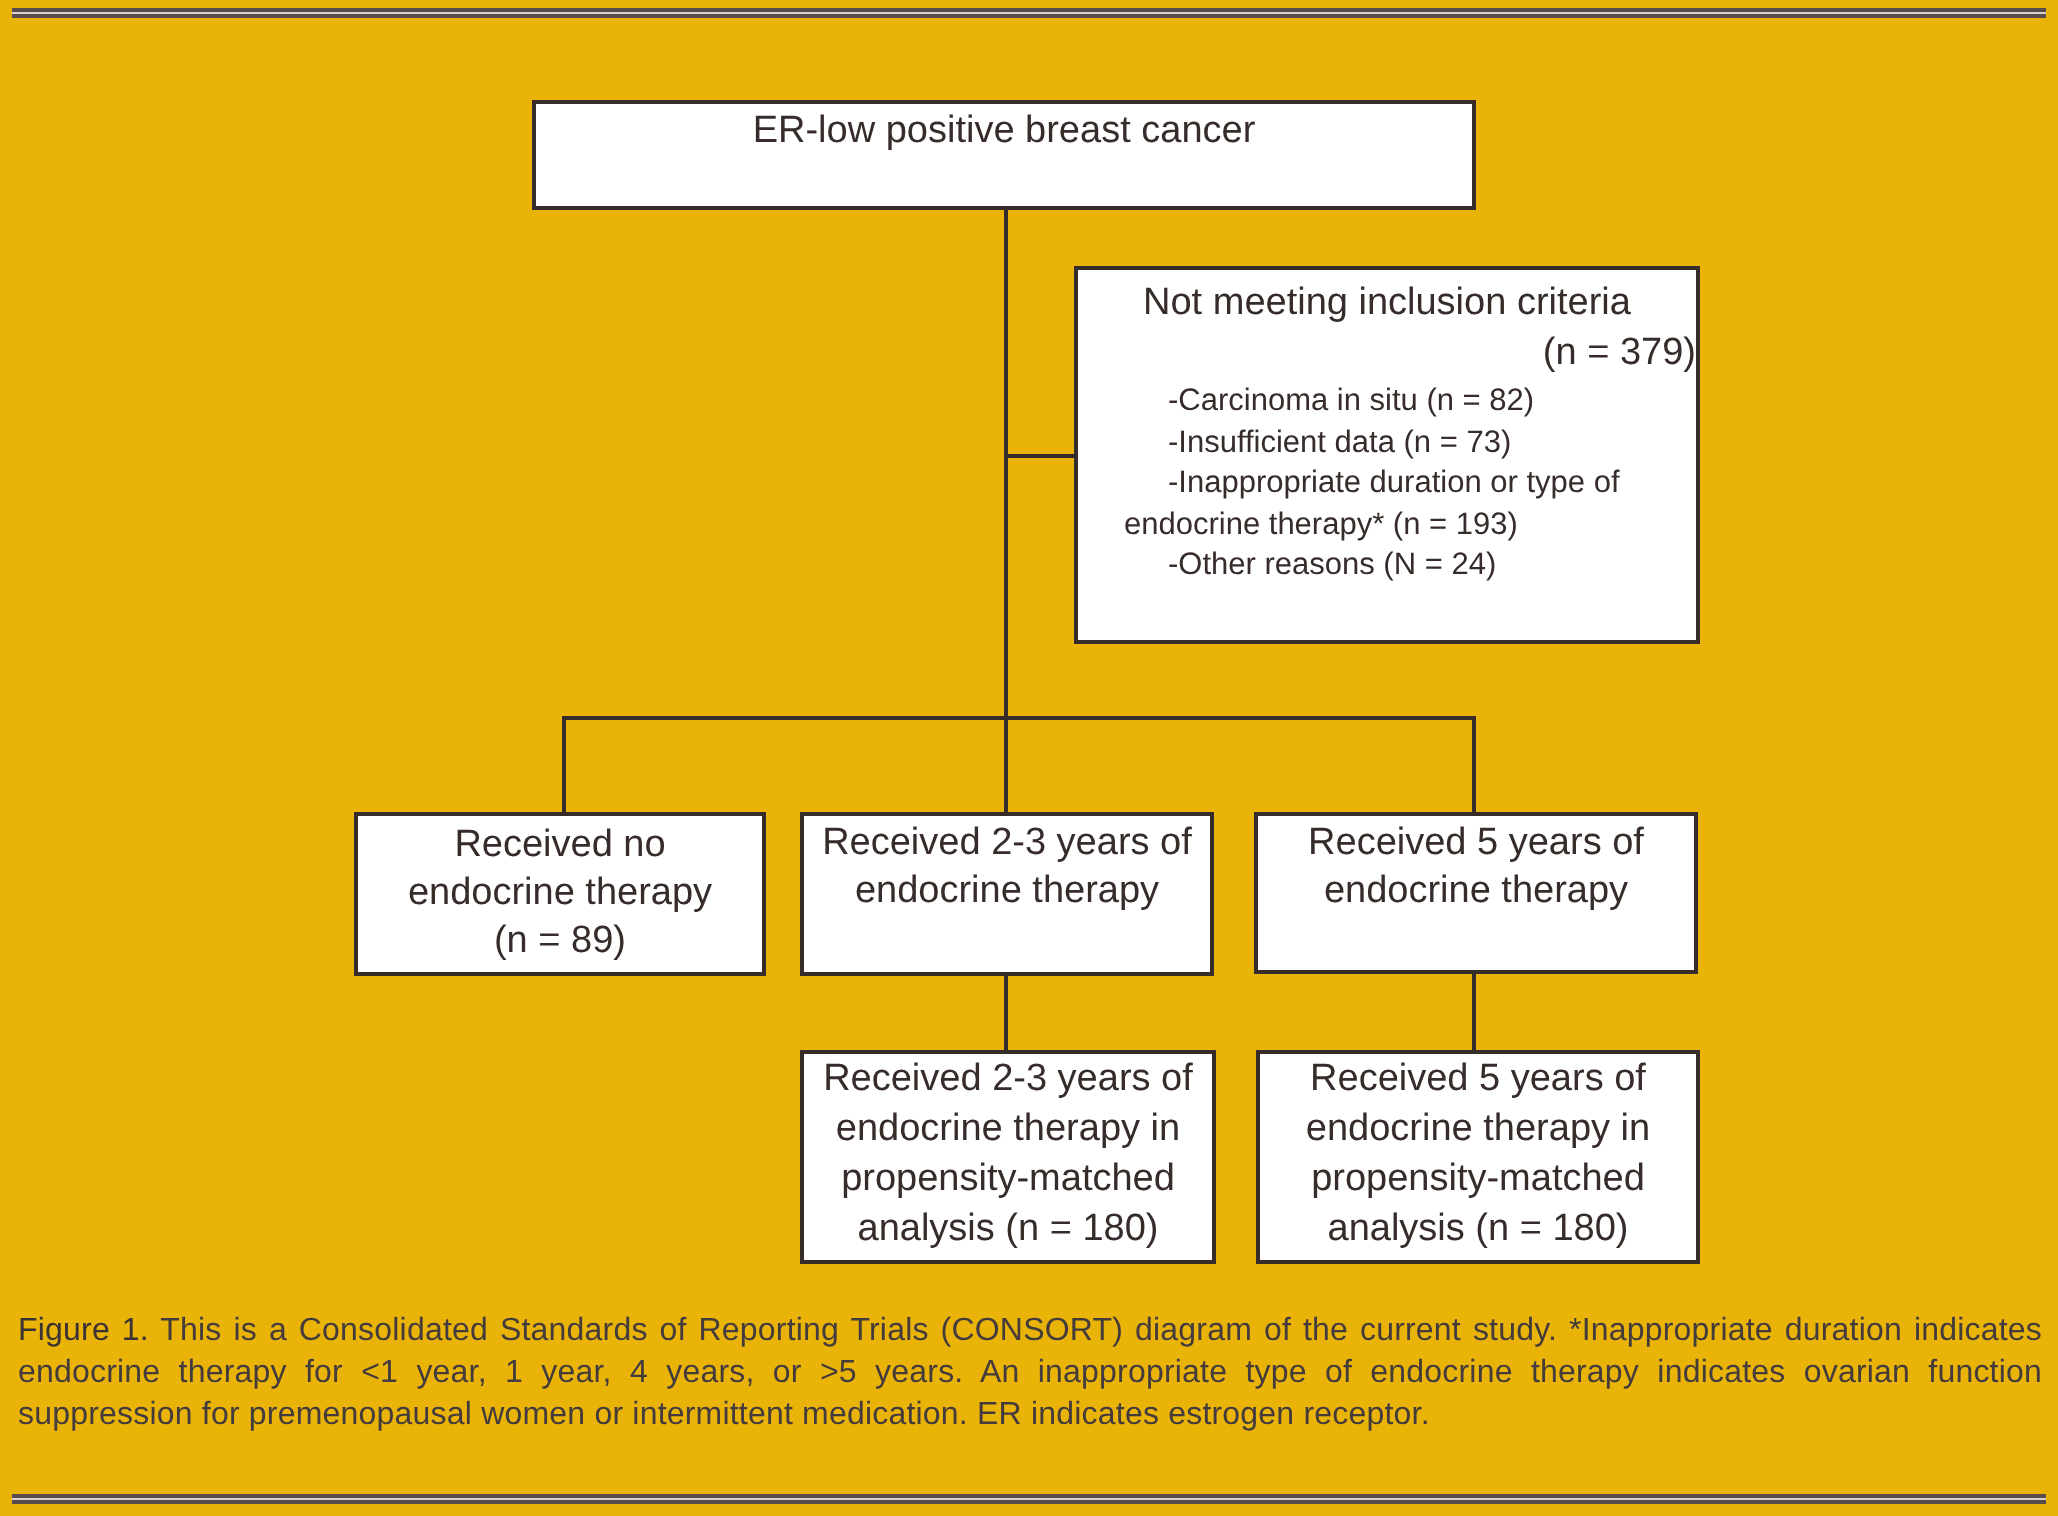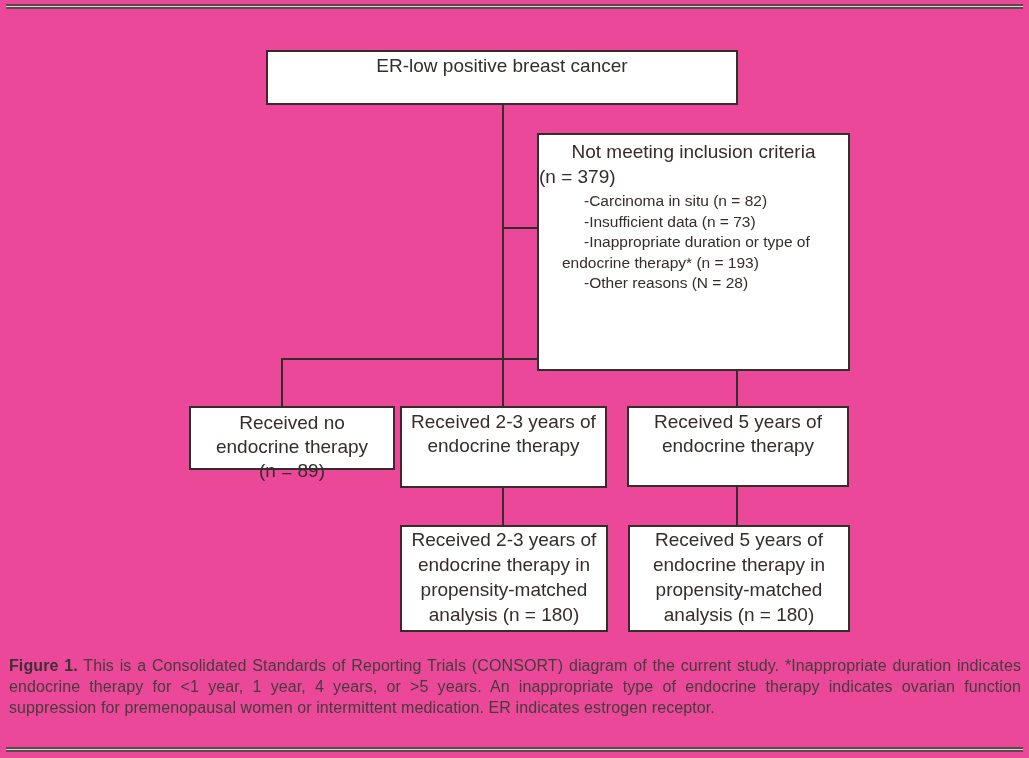--- a/index.html
+++ b/index.html
@@ -1,20 +1,20 @@
 <!DOCTYPE html>
 <html><head>
 <meta charset="utf-8">
 <style>
   html, body { margin: 0; padding: 0; background: #ffffff; }
   #page {
     position: relative;
     width: 1029px;
     height: 758px;
-    background: #ec4899;
+    background: #eab308;
     font-family: "Liberation Sans", sans-serif;
     color: #362c2a;
     overflow: hidden;
   }
   .rule {
     position: absolute;
     left: 6px;
     width: 1017px;
     height: 5px;
     background: linear-gradient(to bottom, #584c4d 0 2px, #d8d2d2 2px 3px, #584c4d 3px 5px);
@@ -27,35 +27,35 @@
     text-align: center;
     font-size: 19px;
     line-height: 24px;
   }
   .fc-box .ln { display: block; }
   .conn {
     position: absolute;
     background: #362c2a;
   }
   .excl-title { font-size: 19px; line-height: 25px; text-align: center; padding-top: 4px; }
-  .excl-sub   { font-size: 19px; line-height: 25px; text-align: left; }
+  .excl-sub   { font-size: 19px; line-height: 25px; text-align: right; }
   .excl-items { text-align: left; font-size: 15.5px; line-height: 20.5px; padding: 2px 10px 0 8px; }
   .excl-items .item { text-indent: 22px; margin-left: 15px; }
   .caption {
     position: absolute;
     left: 9px;
     top: 655px;
     width: 1012px;
     font-size: 16px;
     line-height: 21px;
     color: #443c3c;
     text-align: justify;
     letter-spacing: 0.1px;
   }
-  .caption .fig-label { font-weight: bold; color: #3a3233; }
+  .caption .fig-label { font-weight: normal; color: #3a3233; }
   .arm-mid { padding-top: 2px; }
 </style>
 </head>
 <body>
 
 <div id="page">
 
   <div class="rule" style="top:4px;"></div>
   <div class="rule" style="top:747px;"></div>
 
@@ -64,32 +64,32 @@
   <div class="conn" style="left:281px; top:358px; width:457px; height:2px;"></div>
   <div class="conn" style="left:281px; top:358px; width:2px; height:48px;"></div>
   <div class="conn" style="left:736px; top:358px; width:2px; height:48px;"></div>
   <div class="conn" style="left:502px; top:488px; width:2px; height:37px;"></div>
   <div class="conn" style="left:736px; top:487px; width:2px; height:38px;"></div>
 
   <div class="fc-box" style="left:266px; top:50px; width:472px; height:55px; padding-top:2px;">
     <span class="ln">ER-low positive breast cancer</span>
   </div>
 
-  <div class="fc-box" style="left:537px; top:133px; width:313px; height:238px;">
+  <div class="fc-box" style="left:537px; top:133px; width:313px; height:189px;">
     <div class="excl-title">Not meeting inclusion criteria</div>
     <div class="excl-sub">(n = 379)</div>
     <div class="excl-items">
       <div class="item">-Carcinoma in situ (n = 82)</div>
       <div class="item">-Insufficient data (n = 73)</div>
       <div class="item">-Inappropriate duration or type of endocrine therapy* (n = 193)</div>
-      <div class="item">-Other reasons (N = 28)</div>
+      <div class="item">-Other reasons (N = 24)</div>
     </div>
   </div>
 
-  <div class="fc-box" style="left:177px; top:406px; width:206px; height:64px; padding-top:3px;margin-left:12px;">
+  <div class="fc-box" style="left:177px; top:406px; width:206px; height:82px; padding-top:3px;">
     <span class="ln">Received no</span>
     <span class="ln">endocrine therapy</span>
     <span class="ln">(n = 89)</span>
   </div>
 
   <div class="fc-box arm-mid" style="left:400px; top:406px; width:207px; height:82px;">
     <span class="ln">Received 2-3 years of</span>
     <span class="ln">endocrine therapy</span>
   </div>
 

